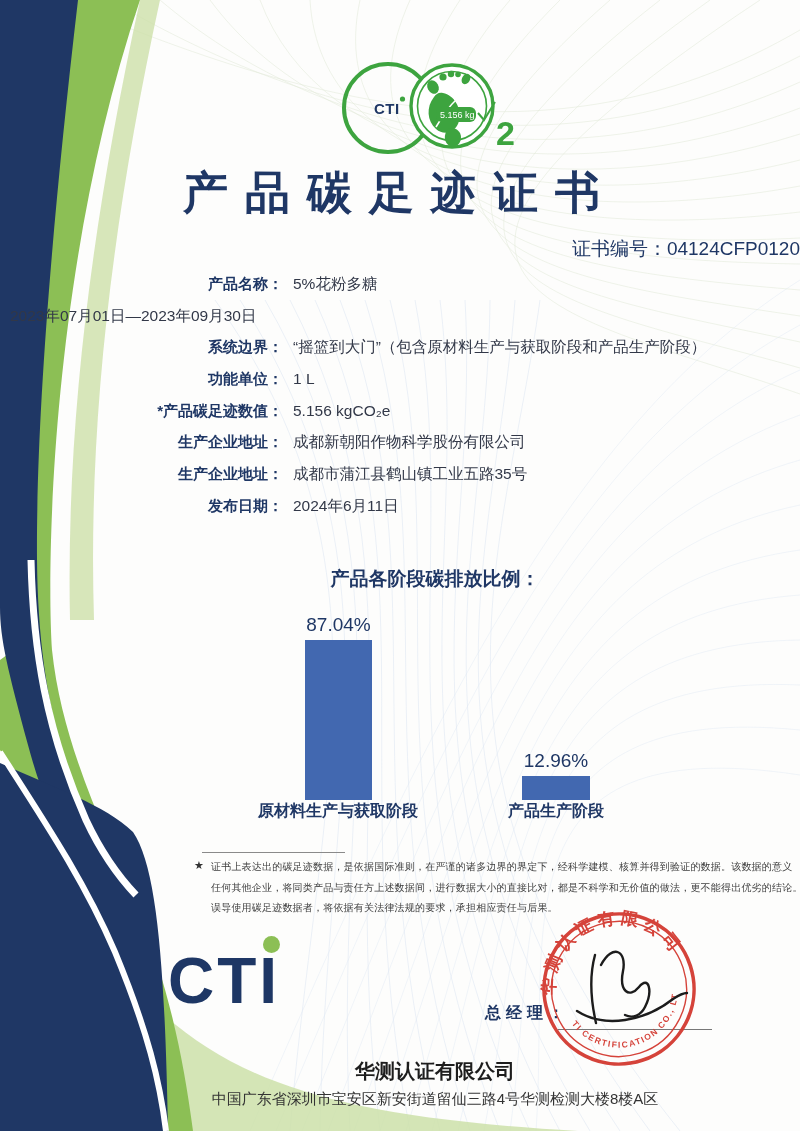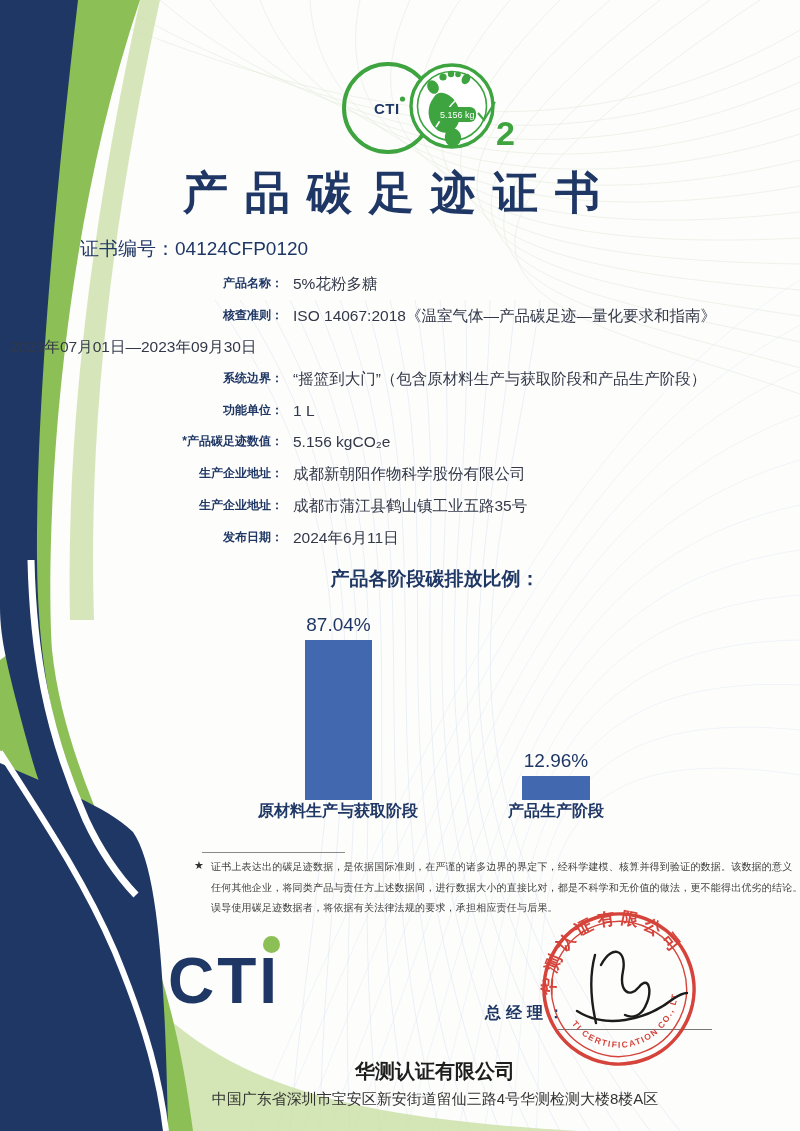--- a/index.html
+++ b/index.html
@@ -13,29 +13,29 @@
 
   
   .co2-logo{position:absolute;left:330px;top:55px;width:210px;height:110px;}
 
   
   .page-title{
     position:absolute;left:0;top:163px;width:800px;text-align:center;
     font-size:45px;font-weight:bold;color:#1F3765;letter-spacing:17px;white-space:nowrap;
   }
   .cert-line{
-    position:absolute;left:80px;top:236px;width:720px;text-align:left;
+    position:absolute;left:80px;top:236px;width:720px;text-align:right;
     font-size:19px;color:#1F3765;white-space:nowrap;
   }
 
   
   .fields{position:absolute;left:0;top:268px;width:800px;}
   .field-row{display:flex;height:31.7px;line-height:31.7px;white-space:nowrap;}
   .field-label{
-    width:283px;text-align:right;font-weight:bold;color:#1F3765;font-size:12px;
+    width:283px;text-align:right;font-weight:bold;color:#1F3765;font-size:15px;
     flex:0 0 283px;
   }
   .field-value{margin-left:10px;color:#323848;font-size:15.5px;}
 
   
   .chart-title{
     position:absolute;left:70px;top:566px;width:730px;text-align:center;
     font-size:19px;font-weight:bold;color:#1F3765;white-space:nowrap;
   }
   .bar-col{position:absolute;bottom:331px;display:flex;flex-direction:column;align-items:center;}
@@ -199,24 +199,20 @@
   <div class="cert-line">
     <span>证书编号：</span><span>04124CFP0120</span>
   </div>
 
   <div class="fields">
     <div class="field-row">
       <div class="field-label">产品名称：</div>
       <div class="field-value">5%花粉多糖</div>
     </div>
     <div class="field-row">
-      <div class="field-label">核查准则：</div>
-      <div class="field-value">ISO 14067:2018《温室气体—产品碳足迹—量化要求和指南》</div>
-    </div>
-    <div class="field-row">
       <div class="field-value">2023年07月01日—2023年09月30日</div>
     </div>
     <div class="field-row">
       <div class="field-label">系统边界：</div>
       <div class="field-value">“摇篮到大门”（包含原材料生产与获取阶段和产品生产阶段）</div>
     </div>
     <div class="field-row">
       <div class="field-label">功能单位：</div>
       <div class="field-value">1 L</div>
     </div>

